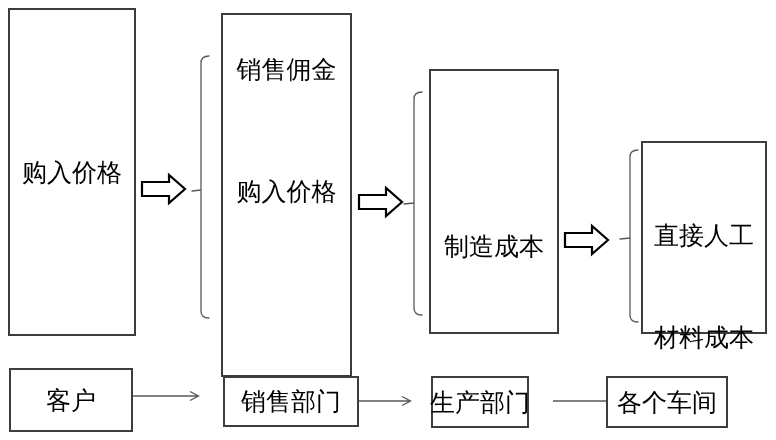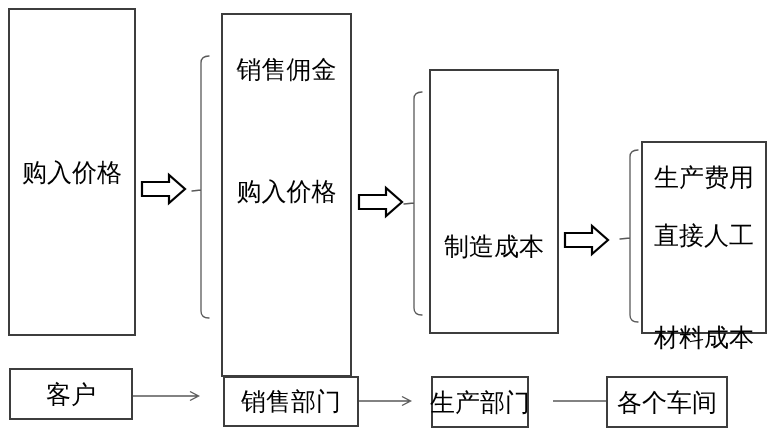--- a/index.html
+++ b/index.html
@@ -46,21 +46,21 @@
   #box4 { left: 641px; top: 141px; width: 126px; height: 193px; }
   
   #box2 .l0 { top: 41px; }
   #box2 .l1 { top: 163px; }
   #box3 .l0 { top: 70px; }
   #box3 .l1 { top: 162px; }
   #box4 .l0 { top: 21px; }
   #box4 .l1 { top: 79px; }
   #box4 .l2 { top: 140px; margin-top: 41px; }
   
-  #c1 { left: 9px;   top: 368px; width: 124px; height: 52px; }
+  #c1 { left: 9px;   top: 368px; width: 124px; height: 64px; }
   #c2 { left: 223px; top: 376px; width: 136px; height: 51px; }
   #c3 { left: 431px; top: 376px; width: 98px; height: 52px; }
   #c4 { left: 606px; top: 376px; width: 122px; height: 52px; }
 
   .block-arrow { fill: #ffffff; stroke: #000000; stroke-width: 2.2; stroke-linejoin: miter; }
   .brace      { fill: none; stroke: #595959; stroke-width: 1.3; stroke-linecap: round; }
   .thin-arrow { fill: none; stroke: #595959; stroke-width: 1.4; }
 </style>
 </head>
 <body>
@@ -89,21 +89,20 @@
   <div id="box2" class="box">
     <div class="box-label l0">销售佣金</div>
     <div class="box-label l1">购入价格</div>
   </div>
 
   <div id="box3" class="box">
     <div class="box-label l1">制造成本</div>
   </div>
 
   <div id="box4" class="box">
-    <div class="box-label l0">生产费用</div>
     <div class="box-label l1">直接人工</div>
     <div class="box-label l2">材料成本</div>
   </div>
 
   <div id="c1" class="box flex-center">
     <span>客户</span>
   </div>
   <div id="c2" class="box flex-center">
     <span>销售部门</span>
   </div>

